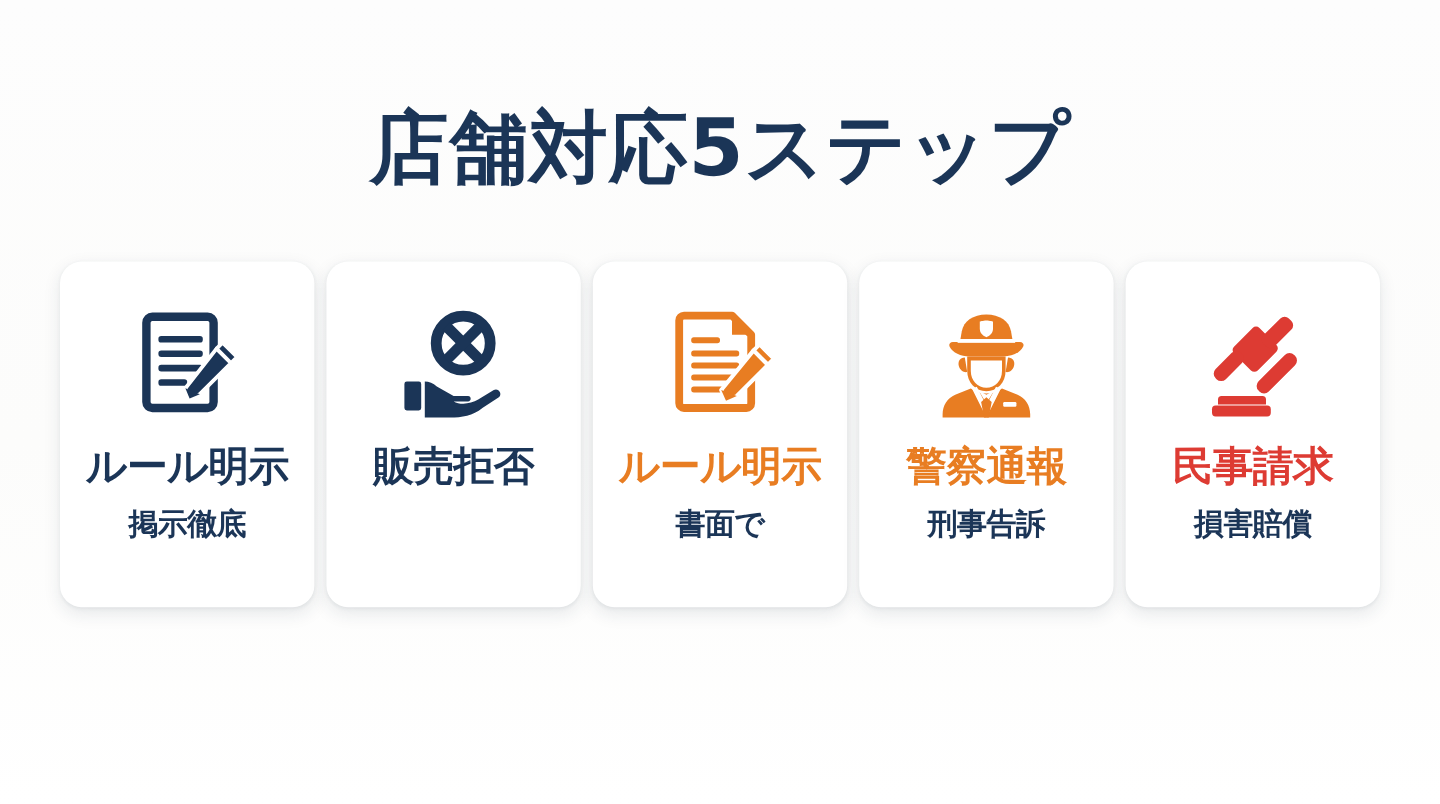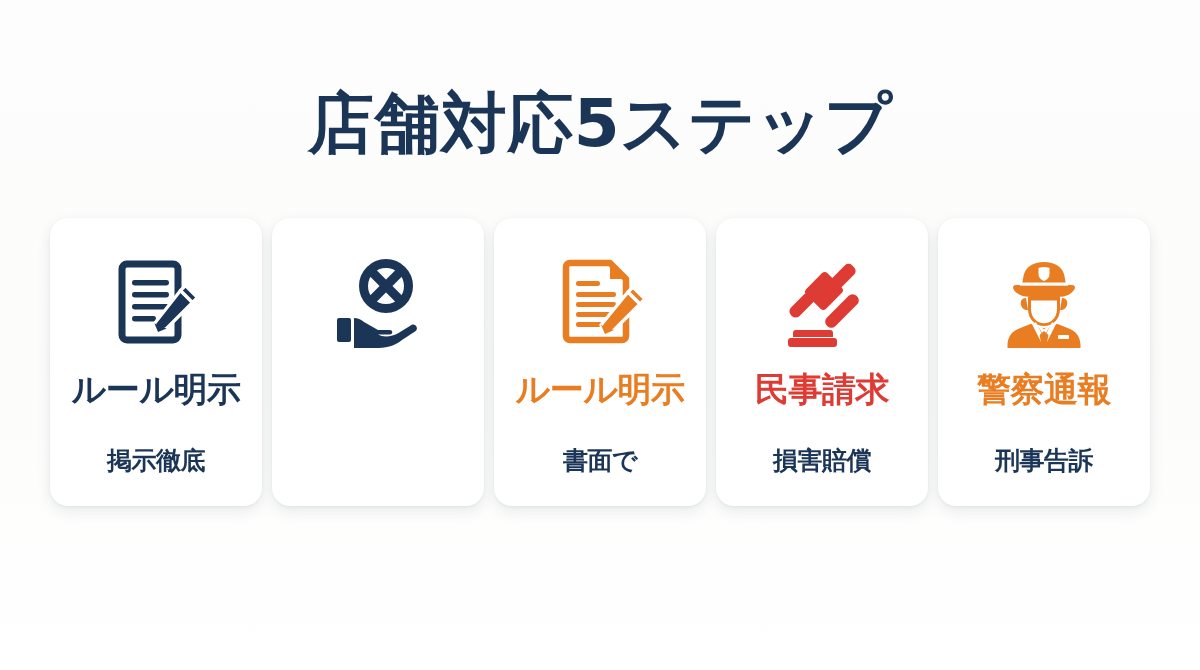--- a/index.html
+++ b/index.html
@@ -87,21 +87,20 @@
     white-space: nowrap;
     margin-bottom: 16px;
   }
   .card-sub {
     font-size: 25px;
     font-weight: 700;
     line-height: 1.05;
     letter-spacing: -0.5px;
     white-space: nowrap;
     color: #1b3557;
-    margin-top: 24px;
   }
 
   
   .c-navy  { color: #1b3557; }
   .c-orange{ color: #e87d22; }
   .c-red   { color: #dd3b33; }
 </style>
 </head>
 <body>
 
@@ -147,20 +146,21 @@
             <line x1="70" y1="16" x2="42" y2="44"></line>
           </g>
 
           <rect x="7" y="62" width="14" height="24" rx="2" fill="#1b3557"></rect>
 
           <path d="M24 62 c3.5 0 7 1.5 10 4 l14 8 h12 c3 0 3 4.5 0 4.5 H48
                    c5 3 14 2.5 20.5 -1.5 l13 -8 c3.6 -2.2 7.6 3.2 4.2 6
                    L72 84 c-8 6.5 -17 8 -27 8 H24 Z" fill="#1b3557"></path>
         </svg>
       </div>
+      <div class="card-title c-navy">販売拒否</div>
     </div>
 
     <div class="card">
       <div class="icon-slot">
         <svg width="96" height="96" viewBox="0 0 96 96" aria-hidden="true">
 
           <path d="M14 11 a4 4 0 0 1 4 -4 h40 l16 16 v57 a4 4 0 0 1 -4 4 H18 a4 4 0 0 1 -4 -4 Z" fill="none" stroke="#e87d22" stroke-width="6.5" stroke-linejoin="round"></path>
           <path d="M58 7 v16 h16 Z" fill="#e87d22"></path>
           <g fill="#e87d22">
             <rect x="24" y="25" width="24" height="5" rx="2.2"></rect>
@@ -177,69 +177,69 @@
           <path d="M49 69 L53 78 L62 74 Z" fill="#e87d22"></path>
         </svg>
       </div>
       <div class="card-title c-orange">ルール明示</div>
       <div class="card-sub">書面で</div>
     </div>
 
     <div class="card">
       <div class="icon-slot">
         <svg width="96" height="96" viewBox="0 0 96 96" aria-hidden="true">
+          <g fill="#e87d22">
+
+            <path d="M48 6 c-11 0 -19 5.5 -20.5 14 l-1.2 7 h43.4 l-1.2 -7 C67 11.5 59 6 48 6 Z"></path>
+
+            <path d="M20 29 h56 c2.4 0 3.6 2 2.6 4 -2.6 5 -9 8 -16.6 8 H34 c-7.6 0 -14 -3 -16.6 -8 -1 -2 0.2 -4 2.6 -4 Z"></path>
+
+            <path d="M30 42 c-4 0 -6 3.2 -5 7 1 3.6 4 5.6 7 5 Z"></path>
+            <path d="M66 42 c4 0 6 3.2 5 7 -1 3.6 -4 5.6 -7 5 Z"></path>
+
+            <path d="M32 41 h32 v12 c0 10 -7 17 -16 17 s-16 -7 -16 -17 Z"></path>
+
+            <path d="M48 72 c-5 0 -9.5 -1.6 -13 -4.2 L22 73 c-6.5 2.6 -10.5 9 -10.5 16.2 V92 h73 v-2.8
+                     c0 -7.2 -4 -13.6 -10.5 -16.2 l-13 -5.2 C57.5 70.4 53 72 48 72 Z"></path>
+          </g>
+
+          <path d="M48 11 c3 0 5.5 1 5.5 1 v6 c0 3.6 -2.6 6 -5.5 7 -2.9 -1 -5.5 -3.4 -5.5 -7 v-6 s2.5 -1 5.5 -1 Z" fill="#ffffff"></path>
+
+          <rect x="24" y="26.5" width="48" height="3.2" fill="#ffffff"></rect>
+
+          <path d="M35 44.5 h26 v8.5 c0 8.4 -5.8 14.2 -13 14.2 s-13 -5.8 -13 -14.2 Z" fill="#ffffff"></path>
+
+          <path d="M41.5 69.5 L48 80 L54.5 69.5 L48 73 Z" fill="#ffffff"></path>
+          <path d="M36 68 L48 92 L60 68 l-4 -1.8 L48 82 L40 66.2 Z" fill="#ffffff"></path>
+
+          <path d="M48 75 l4.4 4 -2.4 13 h-4 l-2.4 -13 Z" fill="#e87d22"></path>
+
+          <rect x="62" y="79" width="11" height="4" rx="1" fill="#ffffff"></rect>
+        </svg>
+      </div>
+      <div class="card-title c-orange">警察通報</div>
+      <div class="card-sub">刑事告訴</div>
+    </div>
+
+    <div class="card">
+      <div class="icon-slot">
+        <svg width="96" height="96" viewBox="0 0 96 96" aria-hidden="true">
           <g fill="#dd3b33">
 
             <rect x="36" y="20" width="28" height="30" rx="4" transform="rotate(45 50 35)"></rect>
 
             <rect x="62" y="6" width="13" height="30" rx="5" transform="rotate(45 68.5 21)"></rect>
 
             <rect x="62" y="34" width="12" height="42" rx="5.5" transform="rotate(45 68 55)"></rect>
 
             <rect x="22" y="34" width="12" height="30" rx="5.5" transform="rotate(45 28 49)"></rect>
 
             <path d="M22 74 h34 a3 3 0 0 1 3 3 v4 H19 v-4 a3 3 0 0 1 3 -3 Z"></path>
             <rect x="14" y="82" width="49" height="9" rx="3"></rect>
           </g>
         </svg>
       </div>
       <div class="card-title c-red">民事請求</div>
       <div class="card-sub">損害賠償</div>
     </div>
 
-    <div class="card">
-      <div class="icon-slot">
-        <svg width="96" height="96" viewBox="0 0 96 96" aria-hidden="true">
-          <g fill="#e87d22">
-
-            <path d="M48 6 c-11 0 -19 5.5 -20.5 14 l-1.2 7 h43.4 l-1.2 -7 C67 11.5 59 6 48 6 Z"></path>
-
-            <path d="M20 29 h56 c2.4 0 3.6 2 2.6 4 -2.6 5 -9 8 -16.6 8 H34 c-7.6 0 -14 -3 -16.6 -8 -1 -2 0.2 -4 2.6 -4 Z"></path>
-
-            <path d="M30 42 c-4 0 -6 3.2 -5 7 1 3.6 4 5.6 7 5 Z"></path>
-            <path d="M66 42 c4 0 6 3.2 5 7 -1 3.6 -4 5.6 -7 5 Z"></path>
-
-            <path d="M32 41 h32 v12 c0 10 -7 17 -16 17 s-16 -7 -16 -17 Z"></path>
-
-            <path d="M48 72 c-5 0 -9.5 -1.6 -13 -4.2 L22 73 c-6.5 2.6 -10.5 9 -10.5 16.2 V92 h73 v-2.8
-                     c0 -7.2 -4 -13.6 -10.5 -16.2 l-13 -5.2 C57.5 70.4 53 72 48 72 Z"></path>
-          </g>
-
-          <path d="M48 11 c3 0 5.5 1 5.5 1 v6 c0 3.6 -2.6 6 -5.5 7 -2.9 -1 -5.5 -3.4 -5.5 -7 v-6 s2.5 -1 5.5 -1 Z" fill="#ffffff"></path>
-
-          <rect x="24" y="26.5" width="48" height="3.2" fill="#ffffff"></rect>
-
-          <path d="M35 44.5 h26 v8.5 c0 8.4 -5.8 14.2 -13 14.2 s-13 -5.8 -13 -14.2 Z" fill="#ffffff"></path>
-
-          <path d="M41.5 69.5 L48 80 L54.5 69.5 L48 73 Z" fill="#ffffff"></path>
-          <path d="M36 68 L48 92 L60 68 l-4 -1.8 L48 82 L40 66.2 Z" fill="#ffffff"></path>
-
-          <path d="M48 75 l4.4 4 -2.4 13 h-4 l-2.4 -13 Z" fill="#e87d22"></path>
-
-          <rect x="62" y="79" width="11" height="4" rx="1" fill="#ffffff"></rect>
-        </svg>
-      </div>
-      <div class="card-title c-orange">警察通報</div>
-      <div class="card-sub">刑事告訴</div>
-    </div>
-
   </div>
 </div>
 
 </body></html>

